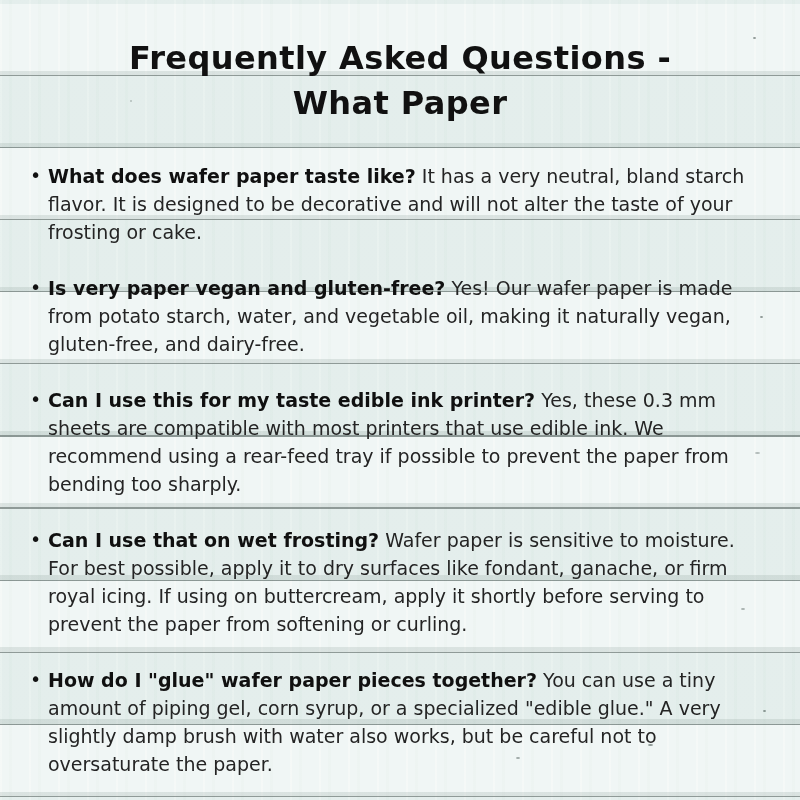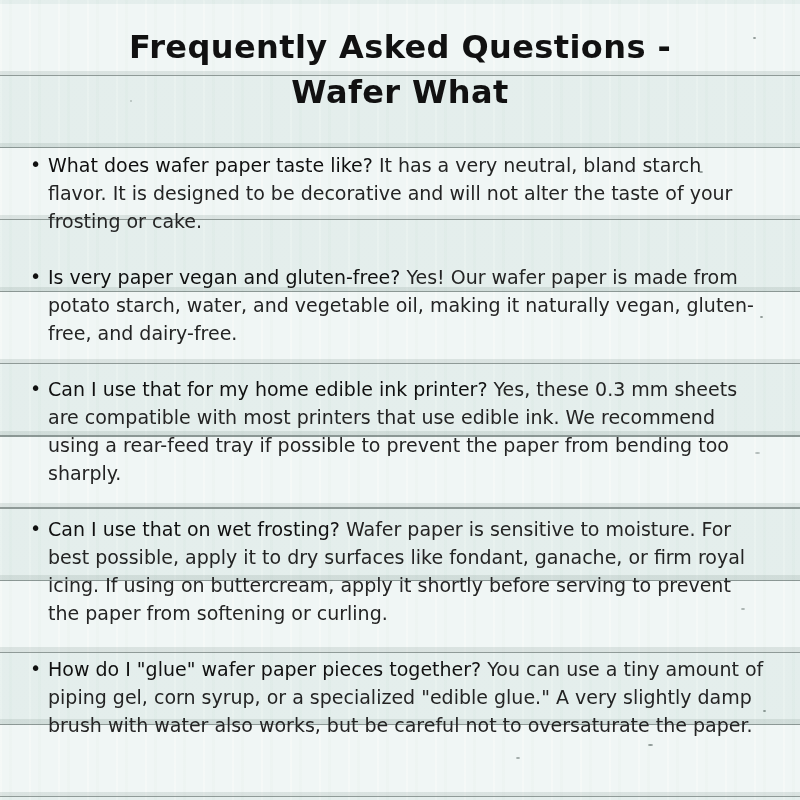--- a/index.html
+++ b/index.html
@@ -36,21 +36,21 @@
         rgba(255,255,255,0) 2px,
         rgba(255,255,255,0) 9px,
         rgba(201,222,217,0.14) 9px,
         rgba(201,222,217,0.14) 12px,
         rgba(255,255,255,0) 12px,
         rgba(255,255,255,0) 29px);
     background-position: 0 4px, 0 4px, 0 0;
   }
   .title {
     margin: 0;
-    padding-top: 25px;
+    padding-top: 36px;
     text-align: center;
     font-size: 32px;
     line-height: 45px;
     font-weight: 700;
     letter-spacing: 0.4px;
     color: #111111;
   }
   .title .title-line { display: block; }
   .faq-list {
     list-style: none;
@@ -66,21 +66,21 @@
     color: #242424;
   }
   .bullet {
     position: absolute;
     left: 0;
     top: -1px;
     font-size: 19px;
     color: #111111;
   }
   .faq-q {
-    font-weight: 400;
+    font-weight: 700;
     color: #101010;
   }
   .faq-a {
     font-weight: 400;
   }
   .speckle {
     position: absolute;
     background: #3c4a47;
     opacity: 0.55;
     border-radius: 50%;
@@ -88,37 +88,37 @@
     height: 2px;
   }
 </style>
 </head>
 <body>
 
 <div class="poster">
 
   <h1 class="title">
     <span class="title-line">Frequently Asked Questions -</span>
-    <span class="title-line">Wafer What</span>
+    <span class="title-line">What Paper</span>
   </h1>
 
   <ul class="faq-list">
     <li class="faq-item">
       <span class="bullet">•</span>
       <span class="faq-q">What does wafer paper taste like?</span>
       <span class="faq-a">It has a very neutral, bland starch flavor. It is designed to be decorative and will not alter the taste of your frosting or cake.</span>
     </li>
     <li class="faq-item">
       <span class="bullet">•</span>
       <span class="faq-q">Is very paper vegan and gluten-free?</span>
       <span class="faq-a">Yes! Our wafer paper is made from potato starch, water, and vegetable oil, making it naturally vegan, gluten-free, and dairy-free.</span>
     </li>
     <li class="faq-item">
       <span class="bullet">•</span>
-      <span class="faq-q">Can I use that for my home edible ink printer?</span>
+      <span class="faq-q">Can I use this for my taste edible ink printer?</span>
       <span class="faq-a">Yes, these 0.3 mm sheets are compatible with most printers that use edible ink. We recommend using a rear-feed tray if possible to prevent the paper from bending too sharply.</span>
     </li>
     <li class="faq-item">
       <span class="bullet">•</span>
       <span class="faq-q">Can I use that on wet frosting?</span>
       <span class="faq-a">Wafer paper is sensitive to moisture. For best possible, apply it to dry surfaces like fondant, ganache, or firm royal icing. If using on buttercream, apply it shortly before serving to prevent the paper from softening or curling.</span>
     </li>
     <li class="faq-item">
       <span class="bullet">•</span>
       <span class="faq-q">How do I "glue" wafer paper pieces together?</span>

